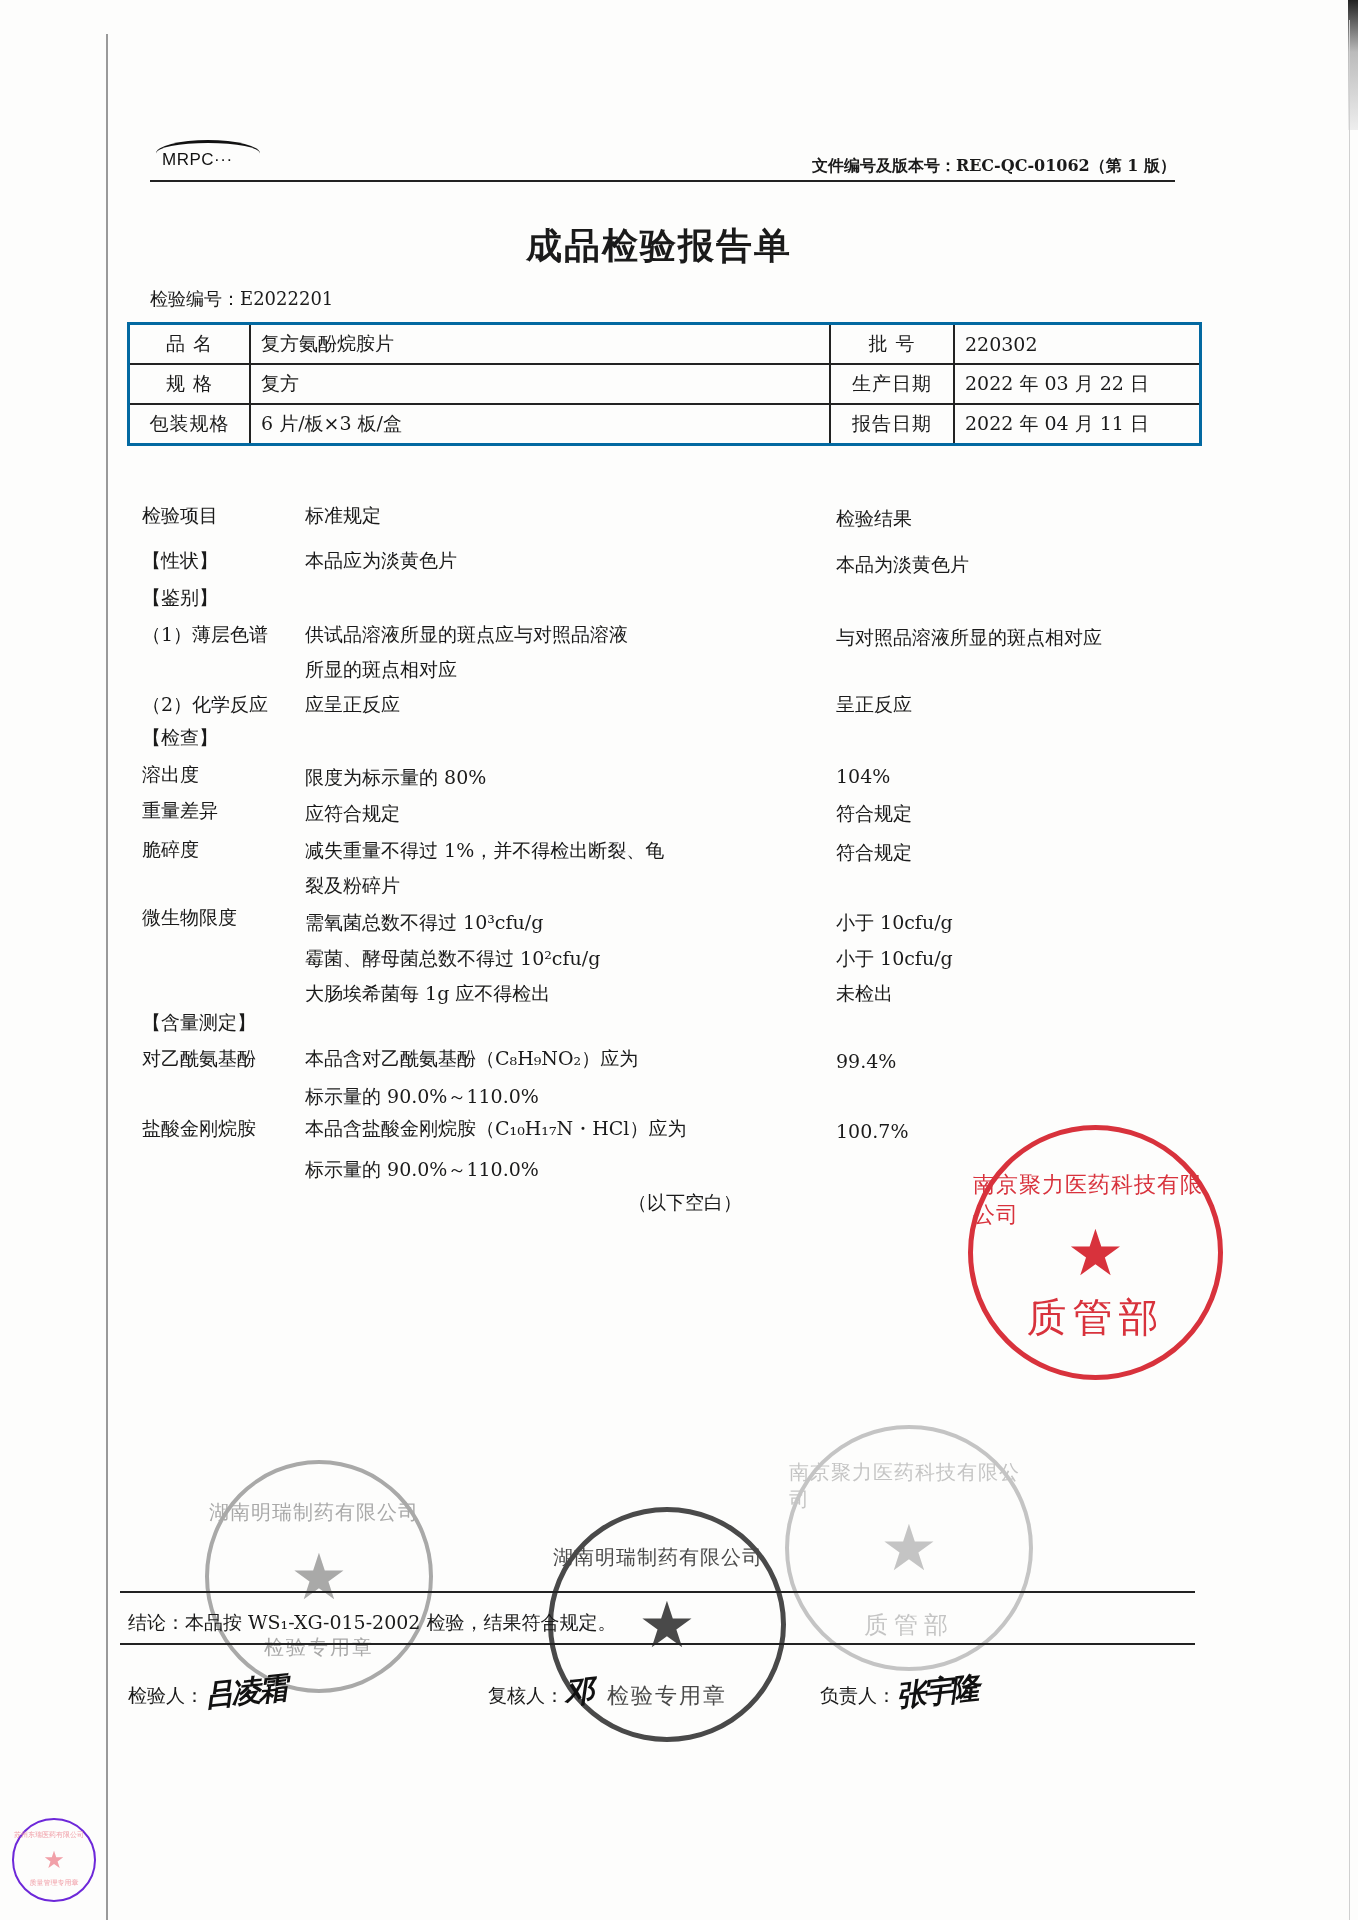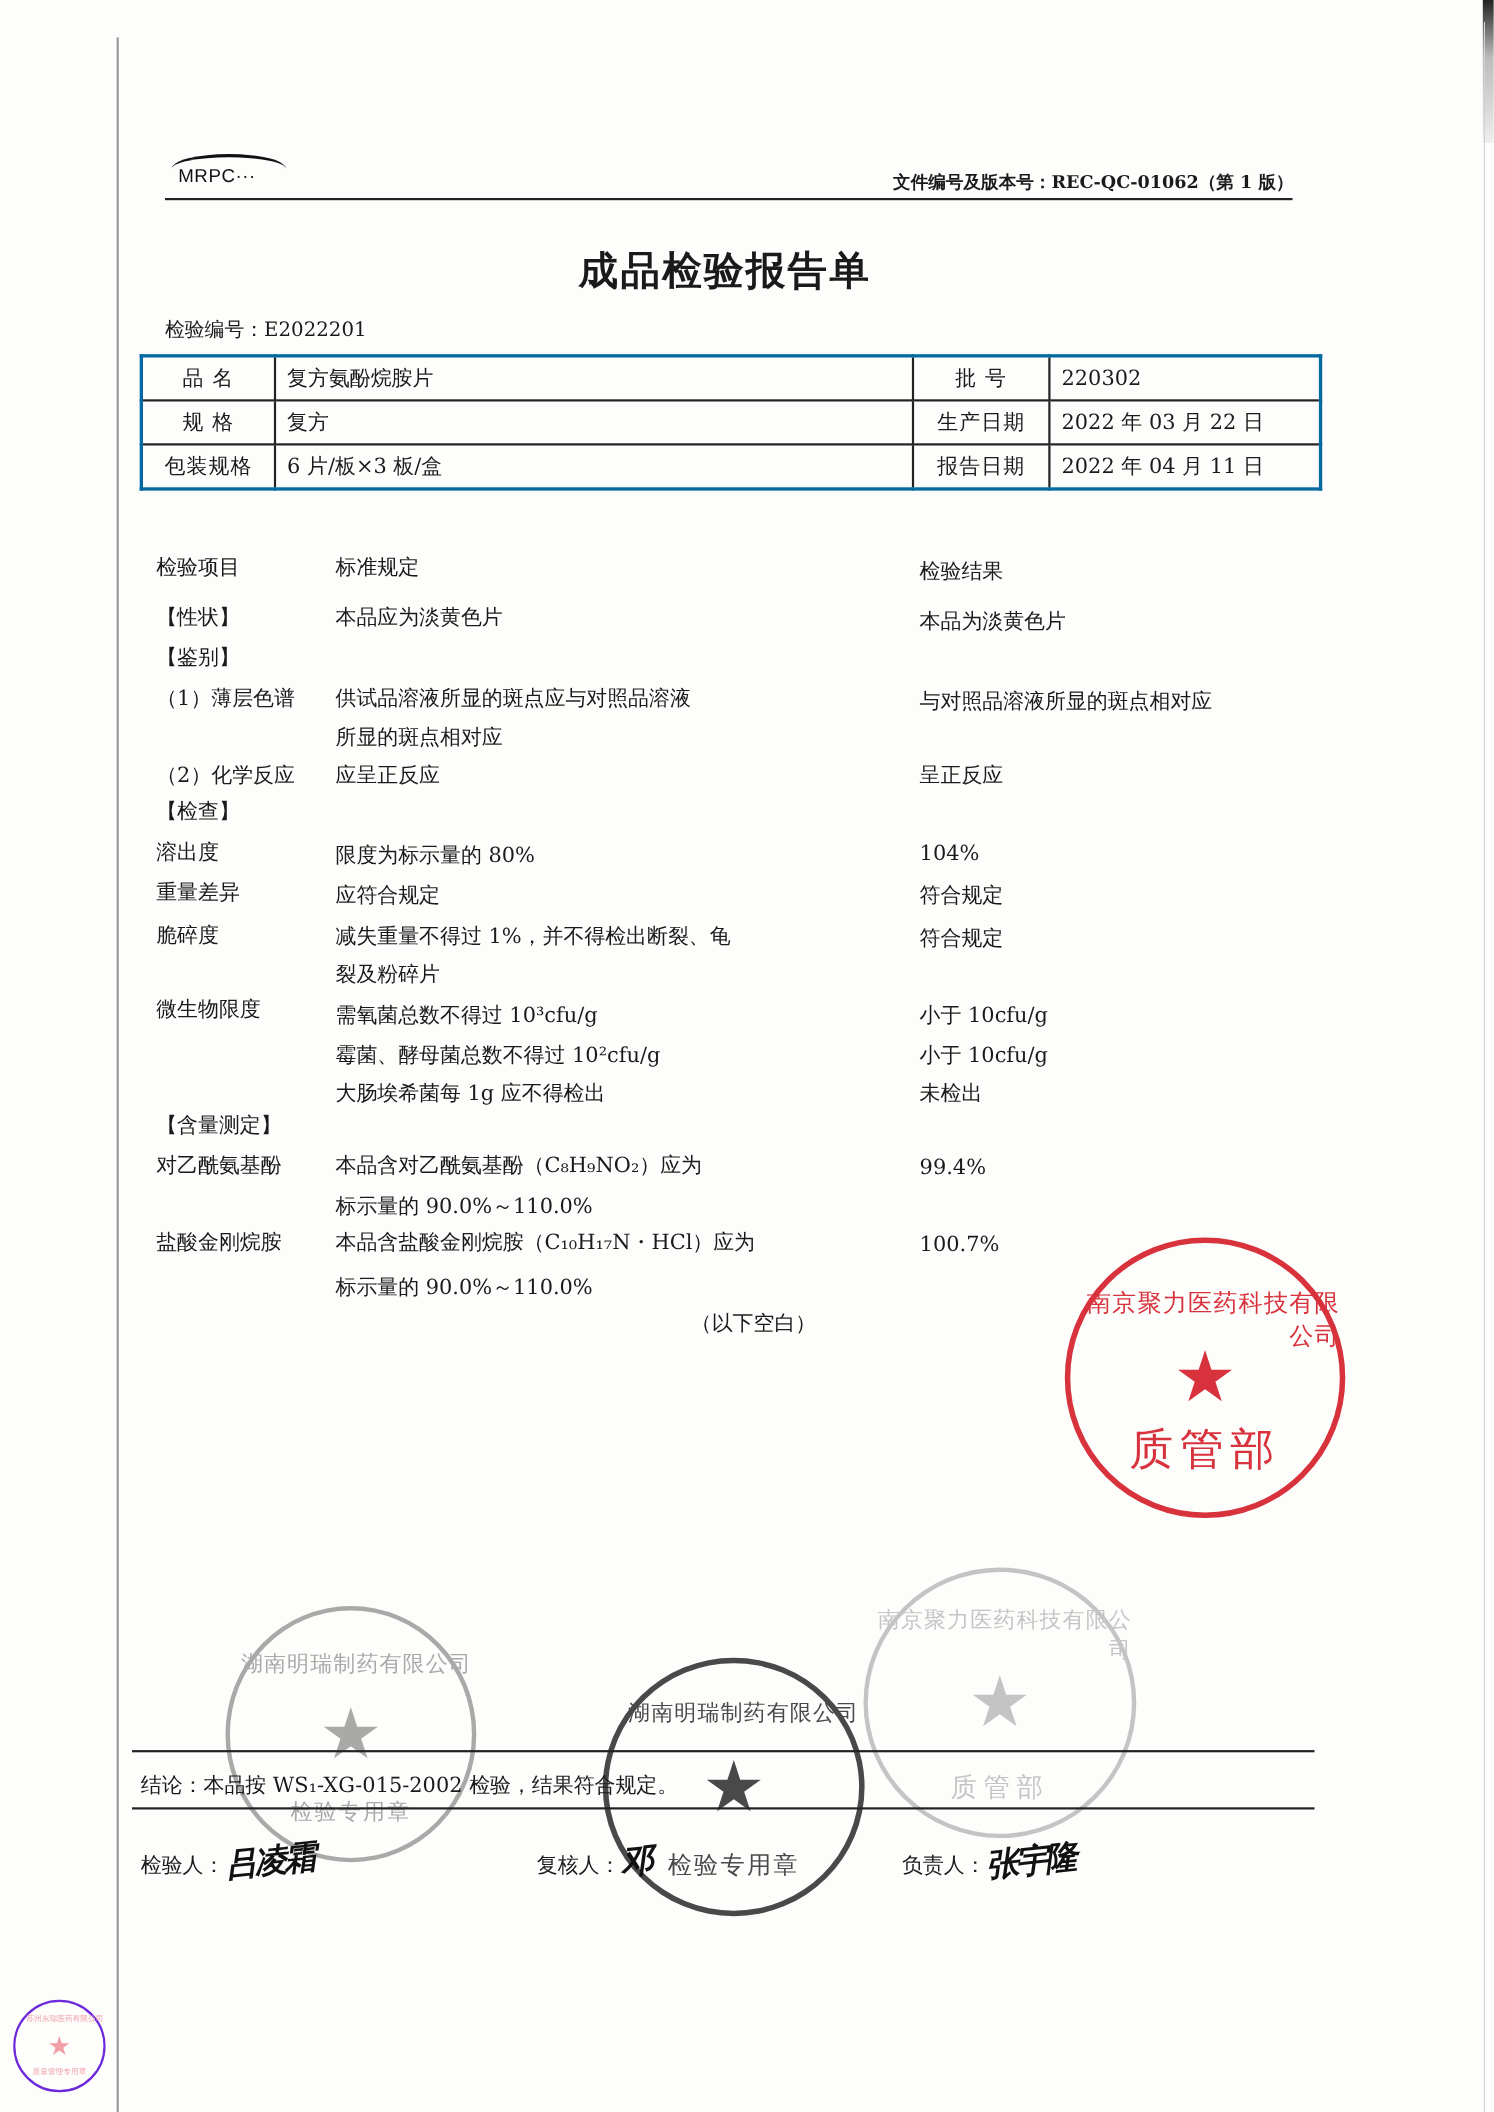--- a/index.html
+++ b/index.html
@@ -37,21 +37,21 @@
 
   
   .rule2 { left:120px; height:2px; width:1075px; background:#222; }
   .concl { left:128px; top:1610px; font-size:19px; }
   .sign { top:1672px; font-size:19px; }
   .sig-scrawl { font-family:"DejaVu Serif", serif; font-style:italic; font-weight:bold; font-size:30px; color:#111; letter-spacing:-3px; transform:rotate(-6deg); display:inline-block; }
 
   
   .stamp { position:absolute; border-radius:50%; display:flex; align-items:center; justify-content:center; }
   .stamp .star { font-size:64px; line-height:1; }
-  .stamp .ring { position:absolute; top:18px; left:0; right:0; text-align:right; font-size:24px; letter-spacing:4px; }
+  .stamp .ring { position:absolute; top:18px; left:0; right:0; text-align:left; font-size:24px; letter-spacing:4px; }
   .stamp .bottom { position:absolute; bottom:30px; left:0; right:0; text-align:center; font-size:40px; letter-spacing:6px; font-family:"DejaVu Sans", sans-serif; }
   .red { border:5px solid #d8323c; color:#d8323c; }
   .gray { border:4px solid #8d8d8d; color:#8d8d8d; opacity:0.75; }
   .dark { border:5px solid #2a2a2a; color:#2a2a2a; opacity:0.85; }
   .pink { border:2px solid #6d28d9; color:#f1a0a8; }
 </style>
 </head>
 <body>
 
 <div class="abs left-rule"></div>

